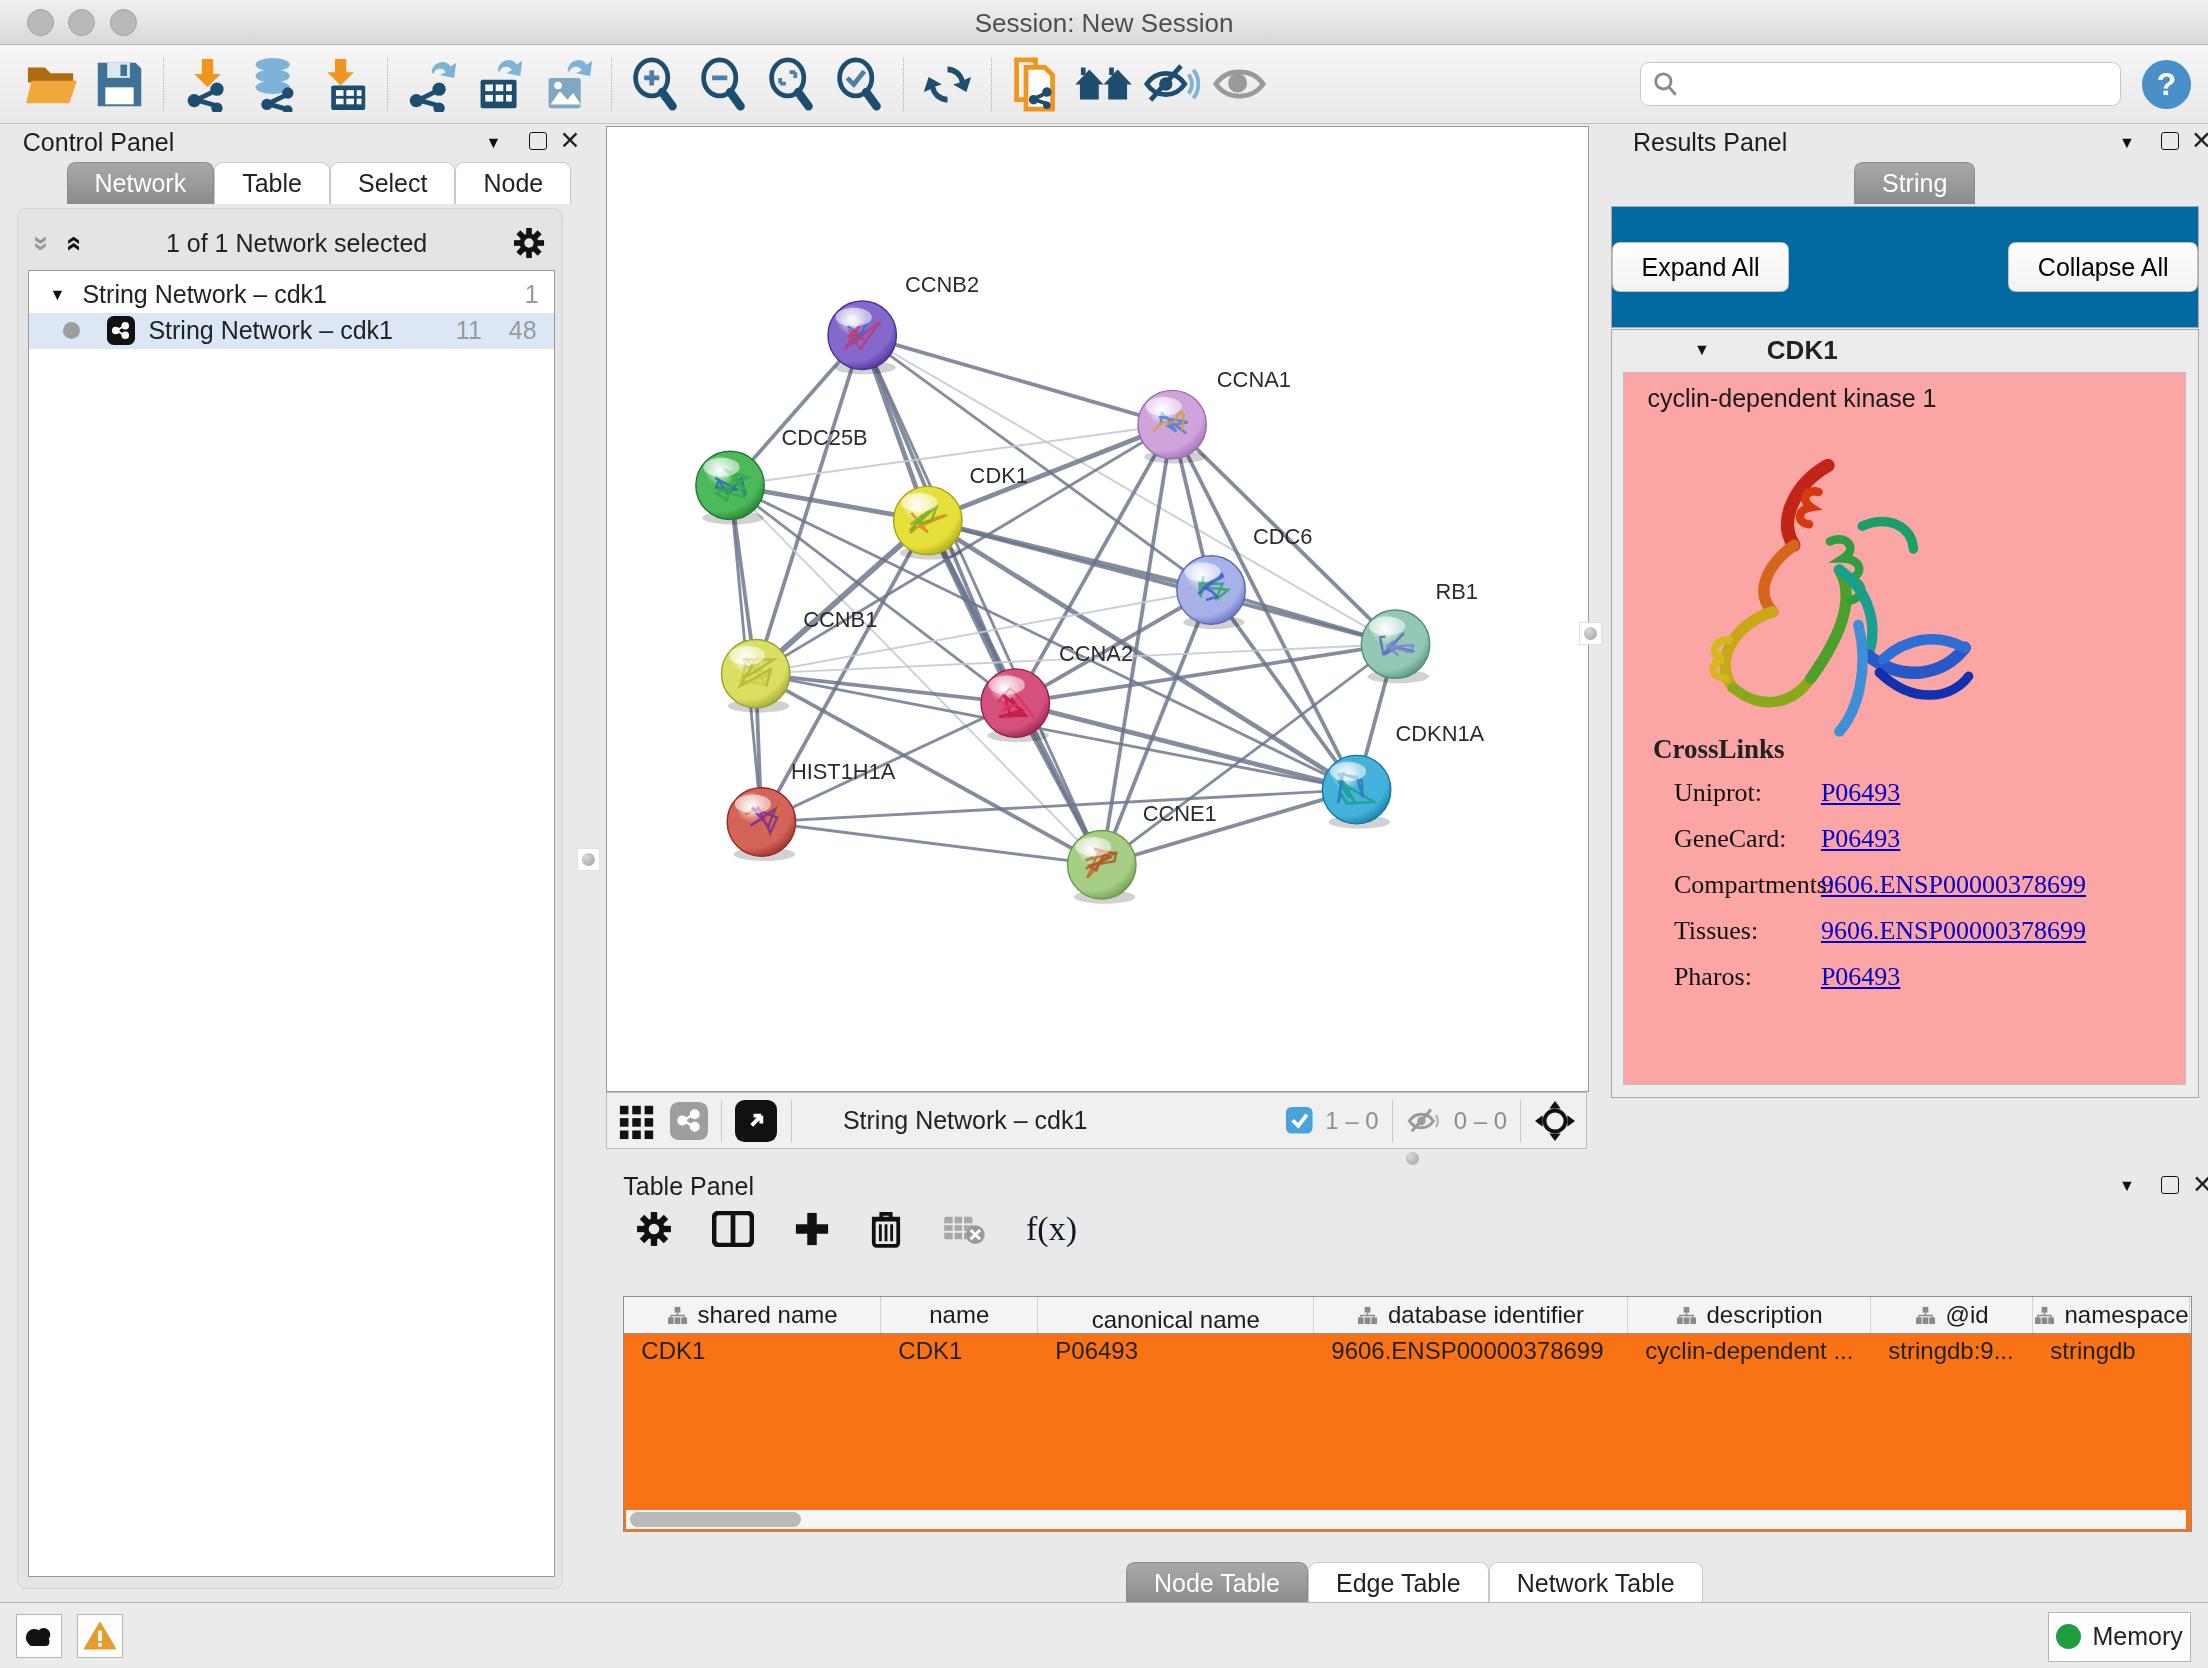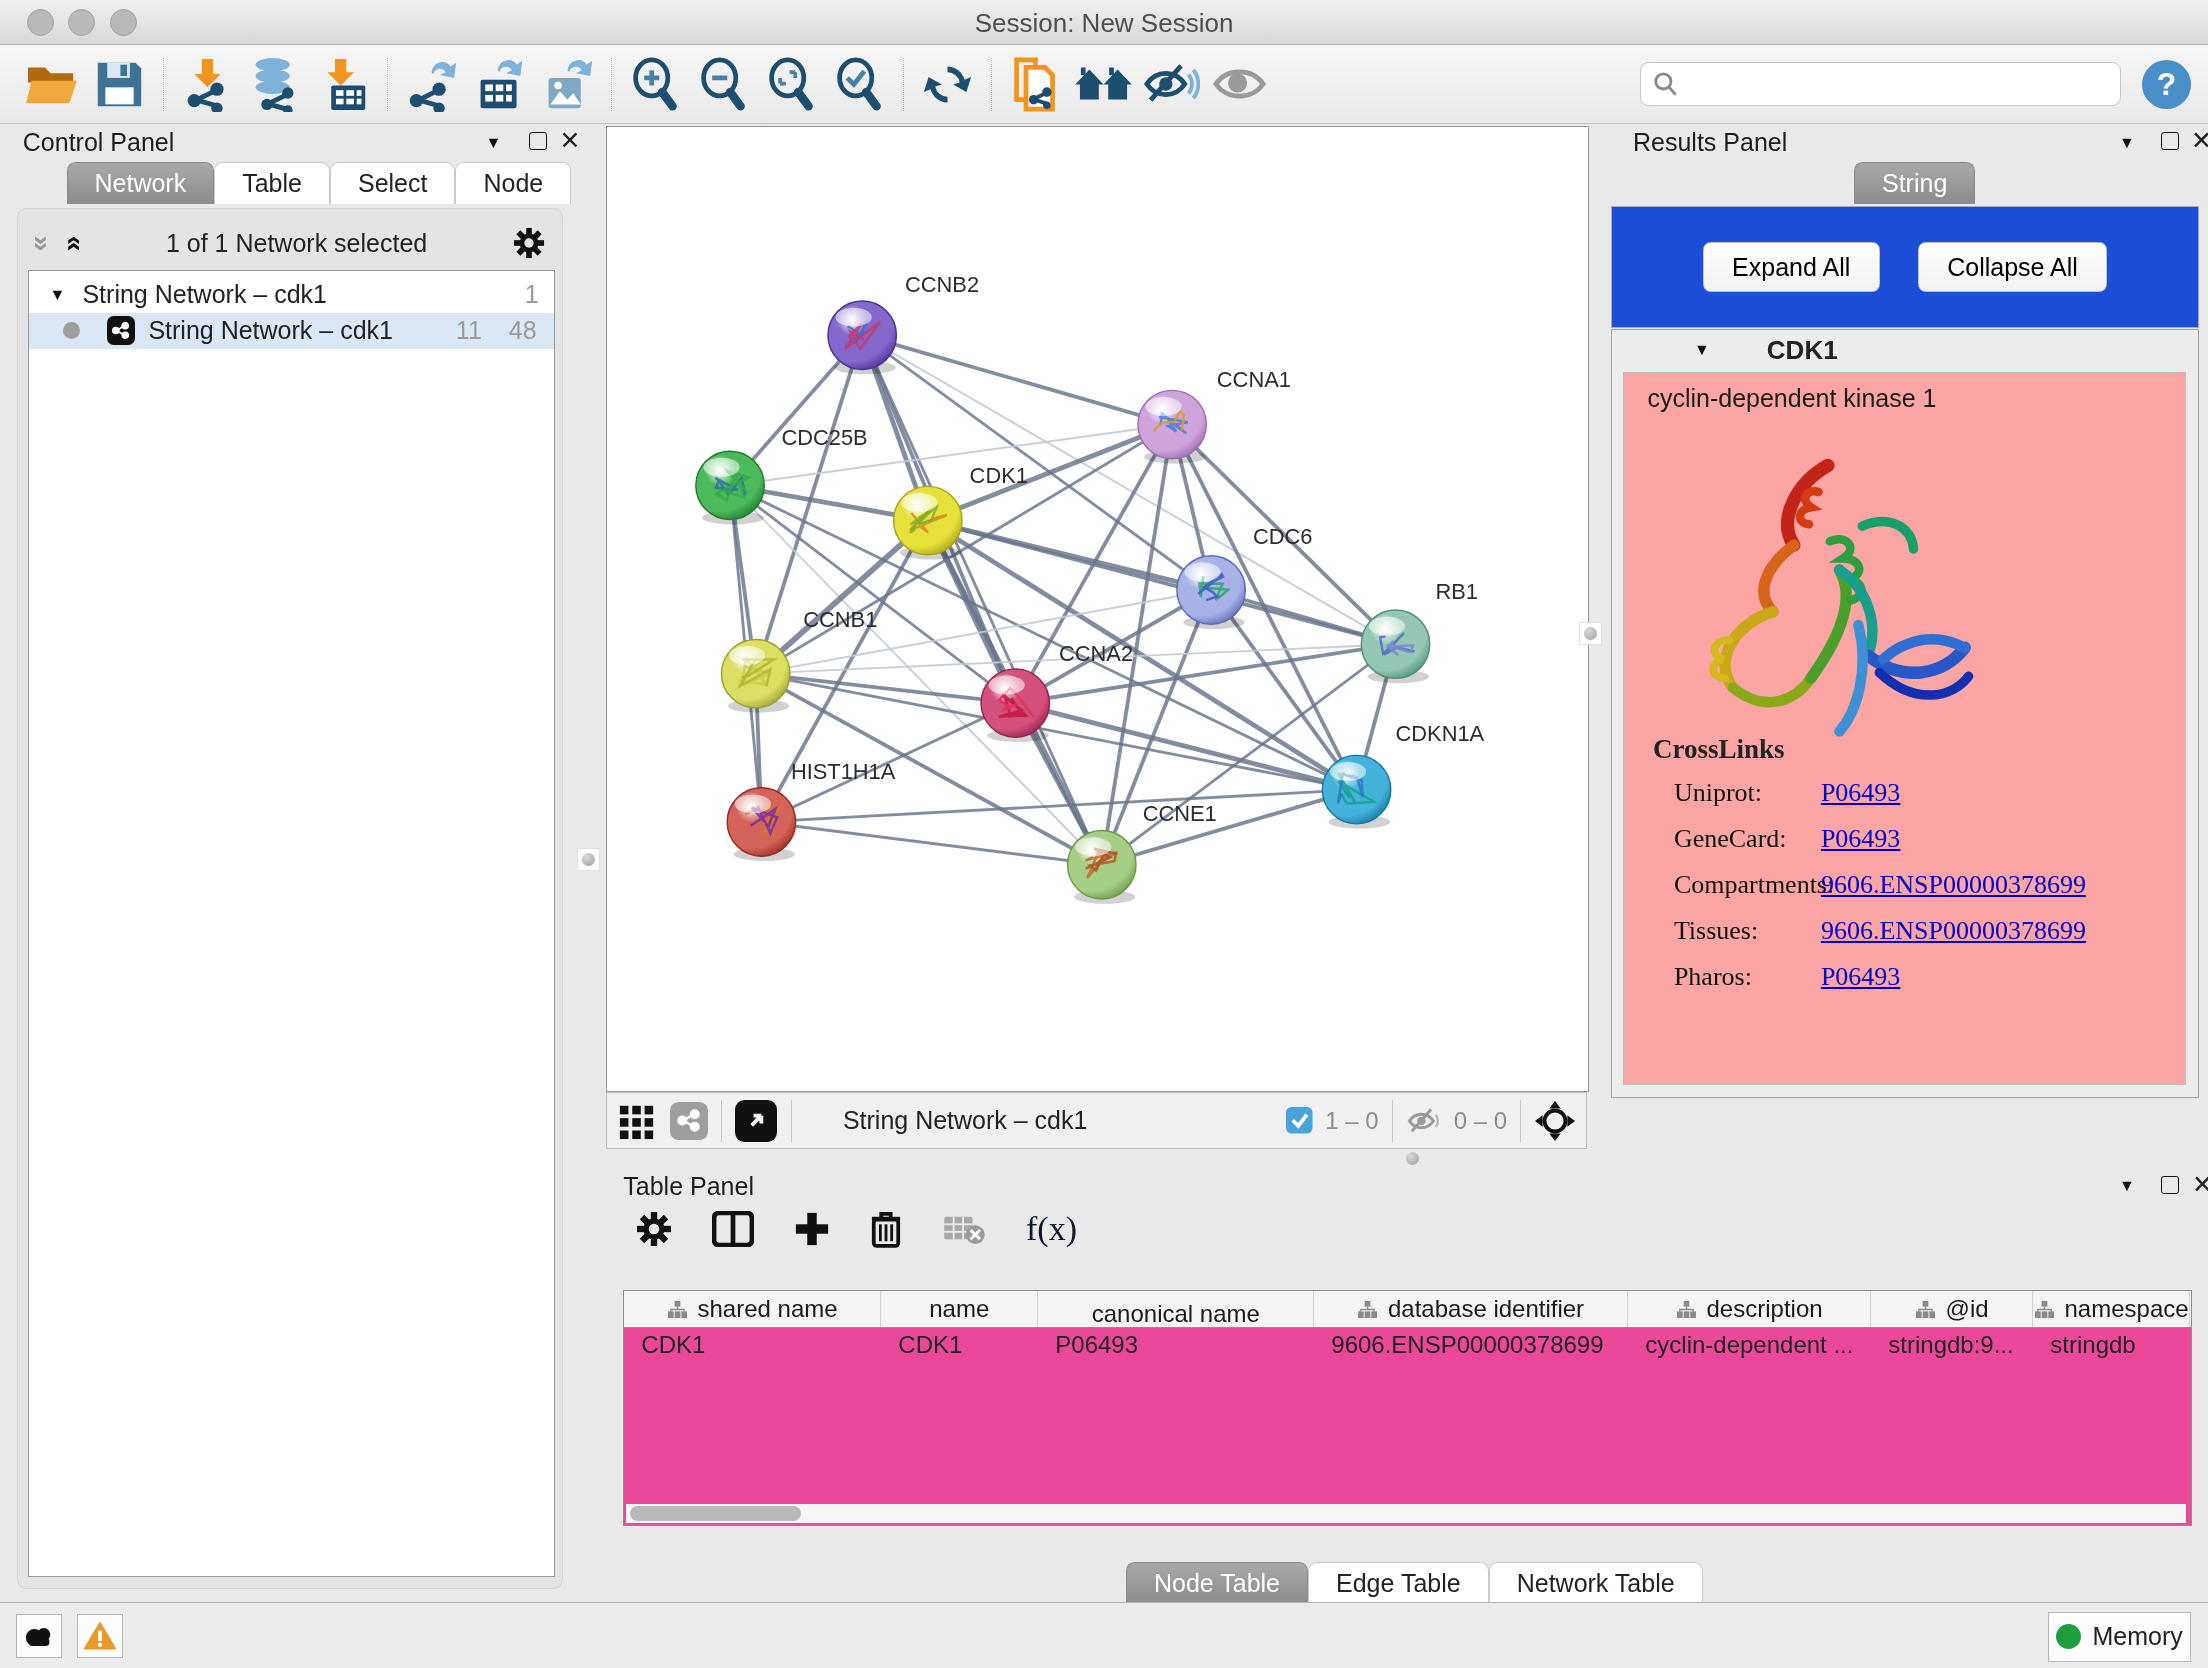--- a/index.html
+++ b/index.html
@@ -42,37 +42,37 @@
   #net-toolbar{left:606px;top:1092px;width:981px;height:57px;background:#f0f0f0;border:1px solid #bdbdbd;
                display:flex;align-items:center;padding:0 11.4px;box-sizing:border-box;font-size:25px;}
   .ntsep{width:0;height:42px;border-left:1px solid #c8c8c8;margin:0 13.3px;}
   .cnt-gray{color:#8e8e8e;font-size:24px;}
   
   .split-handle{width:21px;height:21px;background:#fff;border:1px solid #e0e0e0;display:flex;align-items:center;justify-content:center;}
   .split-dot{width:13.3px;height:13.3px;border-radius:50%;background:radial-gradient(circle at 35% 30%,#d8d8d8,#9f9f9f);}
   
   #results-panel{left:1595px;top:124px;width:613px;height:1042px;}
   #rp-tab{left:259px;top:38px;}
-  #rp-box{left:16px;top:82px;width:586px;height:120px;background:#1d4ed8;border:1px solid #a8a8a8;
-          display:flex;align-items:center;justify-content:center;gap:38px;}
+  #rp-box{left:16px;top:82px;width:586px;height:120px;background:#0369a1;border:1px solid #a8a8a8;
+          display:flex;align-items:center;justify-content:space-between;gap:38px;}
   .rp-btn{background:linear-gradient(#ffffff,#f2f2f2);border:1px solid #c2c2c2;border-radius:7.6px;
           font-size:25px;padding:9.5px 28.5px;}
   #rp-section{left:16px;top:205px;width:586px;height:767px;background:#ececec;border:1px solid #a8a8a8;}
   #rp-sec-head{height:40px;display:flex;align-items:center;font-size:26px;font-weight:bold;}
   #rp-sec-inner{position:absolute;left:11.4px;top:42px;width:561px;height:711px;background:#fca5a5;border:1px solid #bdbdbd;}
   #rp-desc{position:absolute;left:23px;top:11.4px;font-size:25px;color:#1a1a1a;}
   #crosslinks{position:absolute;left:28.5px;top:361px;font-family:"Liberation Serif","DejaVu Serif",serif;font-size:26px;}
   #crosslinks h3{margin:0 0 13.3px 0;font-size:27px;}
   .cl-row{display:flex;margin:0 0 16px 21px;}
   .cl-label{width:147px;color:#111;}
   .cl-val{color:#0000cc;text-decoration:underline;}
   
   #table-panel{left:609px;top:1166px;width:1600px;height:436px;}
   #tp-toolbar{left:27px;top:44px;display:flex;align-items:center;gap:40px;}
-  #tp-table{left:14.3px;top:124px;width:1567px;height:234px;background:#ec4899;border:1.9px solid #8e8e8e;overflow:hidden;}
+  #tp-table{left:14.3px;top:130px;width:1567px;height:234px;background:#f97316;border:1.9px solid #8e8e8e;overflow:hidden;}
   #tp-header{display:flex;background:#f4f4f4;border-bottom:1px solid #8e8e8e;height:36px;}
   .th{display:flex;align-items:center;justify-content:center;gap:9.5px;font-size:24px;color:#1a1a1a;
       border-right:1px solid #d2d2d2;box-sizing:border-box;overflow:hidden;white-space:nowrap;flex:0 0 auto;}
   #tp-row{display:flex;height:34px;}
   .td{font-size:24px;display:flex;align-items:center;padding-left:17px;box-sizing:border-box;
       overflow:hidden;white-space:nowrap;flex:0 0 auto;}
   #tp-hscroll{position:absolute;left:1.9px;bottom:1.9px;width:1560px;height:19px;background:#f6f6f6;}
   #tp-thumb{position:absolute;left:3.8px;top:1.9px;width:171px;height:15px;border-radius:7.6px;background:#b9b9b9;}
   #tp-tabs{left:517px;top:396px;display:flex;}
   

